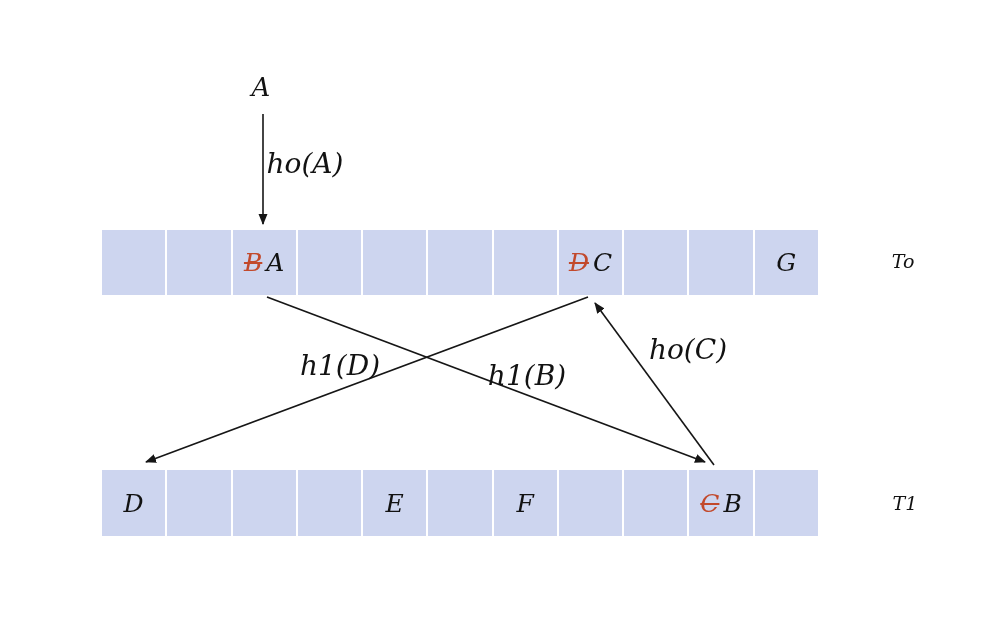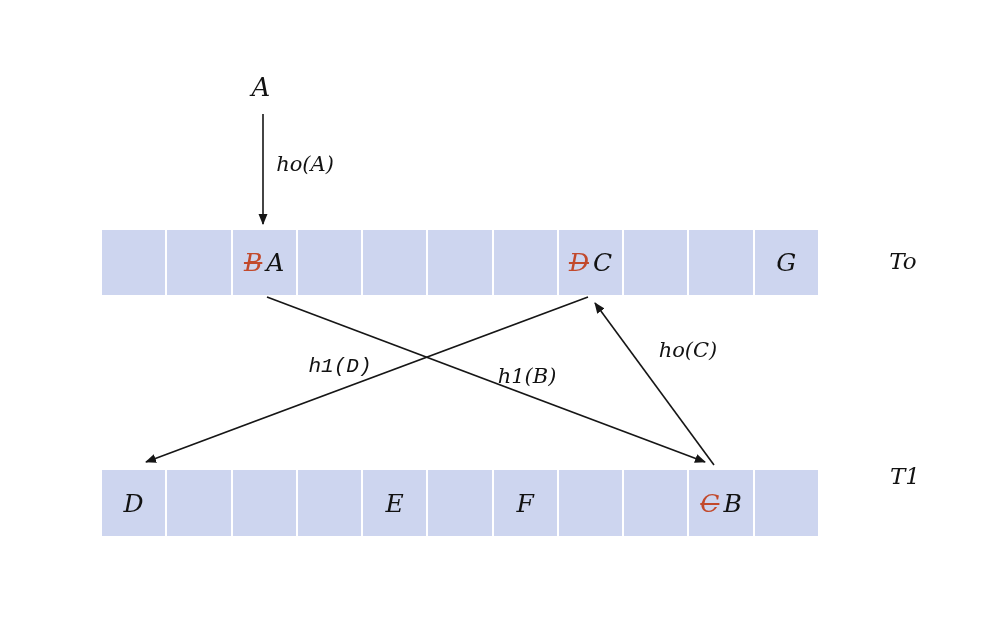--- a/index.html
+++ b/index.html
@@ -17,22 +17,22 @@
 
   .flabel {
     position:absolute;
     transform:translate(-50%,-50%);
     font-style:italic;
     color:#121212;
     white-space:nowrap;
     line-height:1;
   }
   .item-label { font-size:26px; }
-  .fn-label   { font-size:21px; }
-  .tbl-label  { font-size:23px; }
+  .fn-label   { font-size:28px; }
+  .tbl-label  { font-size:19px; }
 
   .tbl {
     position:absolute;
     display:flex;
     gap:2px;
   }
   .tbl-top    { left:102px; top:230px; width:716px; height:65px; }
   .tbl-bottom { left:102px; top:470px; width:716px; height:66px; }
 
   .cell {
@@ -74,26 +74,26 @@
       <line x1="588" y1="297" x2="146" y2="462" stroke="#161616" stroke-width="1.6" marker-end="url(#ah)"></line>
     </g>
     <g>
       <line x1="714" y1="465" x2="595" y2="303" stroke="#161616" stroke-width="1.6" marker-end="url(#ah)"></line>
     </g>
   </svg>
 
   <div class="flabel item-label" style="left:261px; top:87px;">A</div>
 
   <div class="flabel fn-label" style="left:305px; top:164px;">ho(A)</div>
-  <div class="flabel fn-label" style="left:340px; top:366px;font-family:Liberation Mono, monospace;">h1(D)</div>
+  <div class="flabel fn-label" style="left:340px; top:366px;">h1(D)</div>
   <div class="flabel fn-label" style="left:527px; top:376px;">h1(B)</div>
   <div class="flabel fn-label" style="left:688px; top:350px;">ho(C)</div>
 
   <div class="flabel tbl-label" style="left:903px; top:261px;">To</div>
-  <div class="flabel tbl-label" style="left:905px; top:476px;">T1</div>
+  <div class="flabel tbl-label" style="left:905px; top:503px;">T1</div>
 
   <div class="tbl tbl-top">
     <div class="cell">
 
       <span class="key"></span>
     </div>
     <div class="cell">
 
       <span class="key"></span>
     </div>

